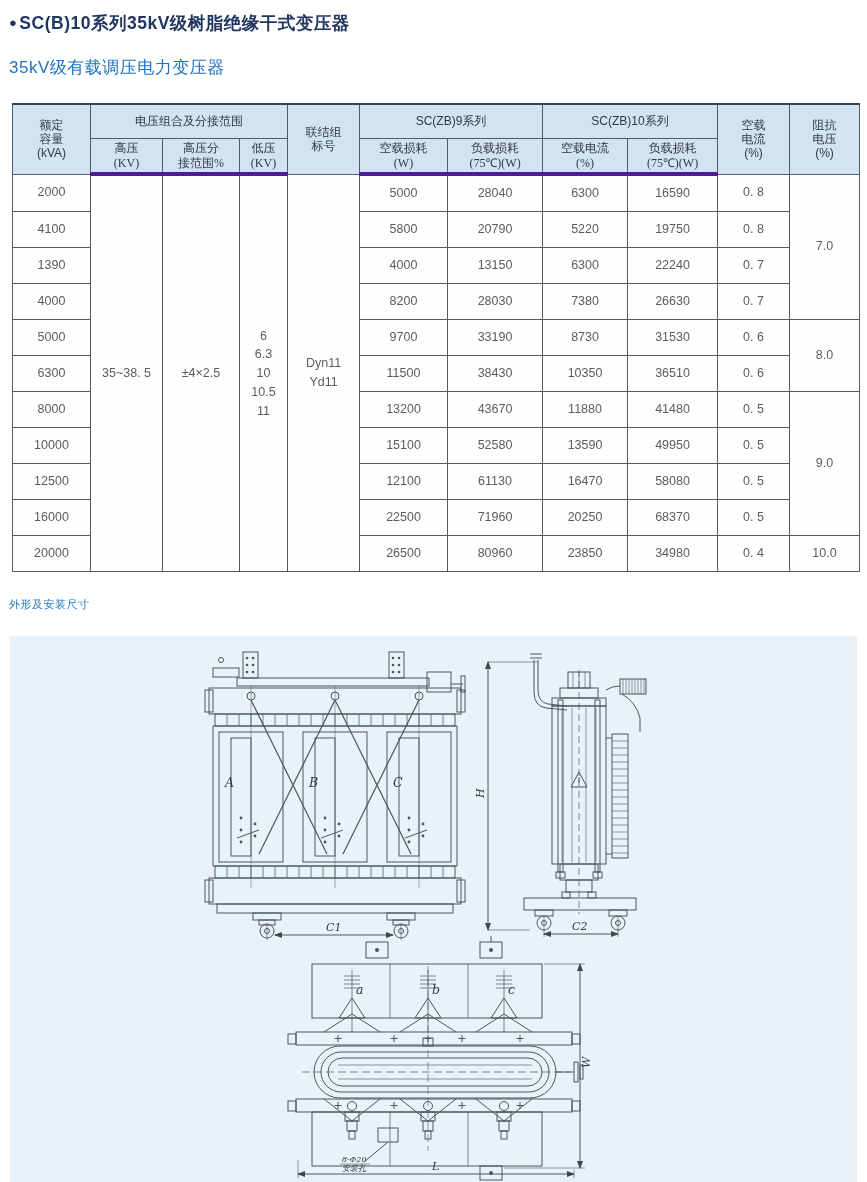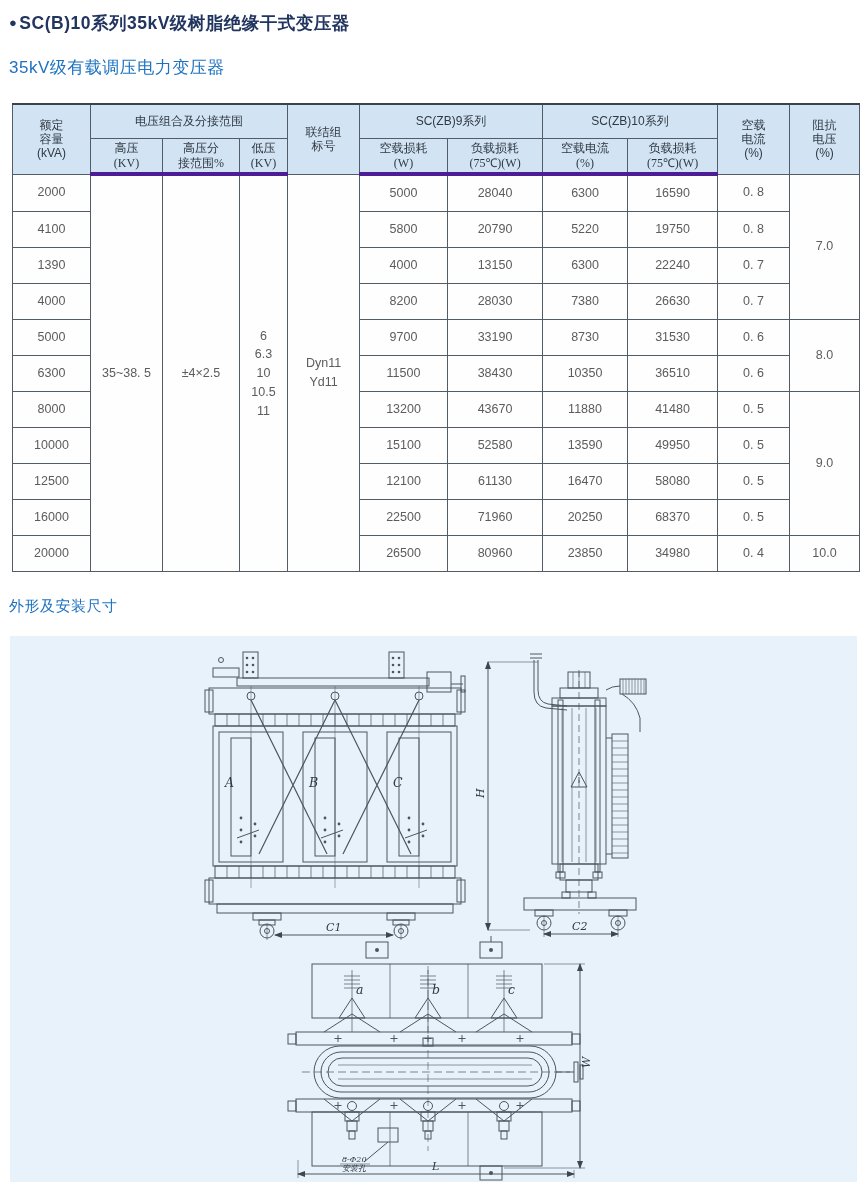--- a/index.html
+++ b/index.html
@@ -3,21 +3,21 @@
 <meta charset="utf-8">
 <style>
   html,body{margin:0;padding:0;background:#fff;}
   .page{position:relative;width:867px;height:1182px;background:#ffffff;
         font-family:"Liberation Sans",sans-serif;overflow:hidden;}
   
   .doc-title{position:absolute;left:9px;top:11px;font-size:17.5px;font-weight:bold;
              color:#21355f;letter-spacing:.5px;}
   .doc-title .bullet{font-size:13px;vertical-align:2px;margin-right:2px;}
   .doc-subtitle{position:absolute;left:9px;top:56px;font-size:17px;color:#1e72c0;letter-spacing:.5px;}
-  .section-title{position:absolute;left:9px;top:597px;font-size:15px;color:#1e72c0;letter-spacing:.5px;}
+  .section-title{position:absolute;left:9px;top:597px;font-size:11px;color:#1e72c0;letter-spacing:.5px;}
   
   table.spec{position:absolute;left:12px;top:103px;width:847px;border-collapse:collapse;
              table-layout:fixed;border:1px solid #515c66;border-top:2px solid #3a434b;}
   table.spec th,table.spec td{border:1px solid #515c66;text-align:center;vertical-align:middle;
              white-space:pre-line;padding:0;}
   table.spec thead th{background:#d2e4f4;font-weight:normal;font-size:12px;color:#303942;line-height:1.18;}
   table.spec thead tr:first-child th{height:33px;}
   table.spec thead tr:last-child th{height:33px;border-bottom:4px solid #4c1d95;font-family:Liberation Serif, serif;}
   table.spec tbody td{height:35px;font-size:12.5px;color:#5c5c5c;background:#fefefe;line-height:1.5;}
   

